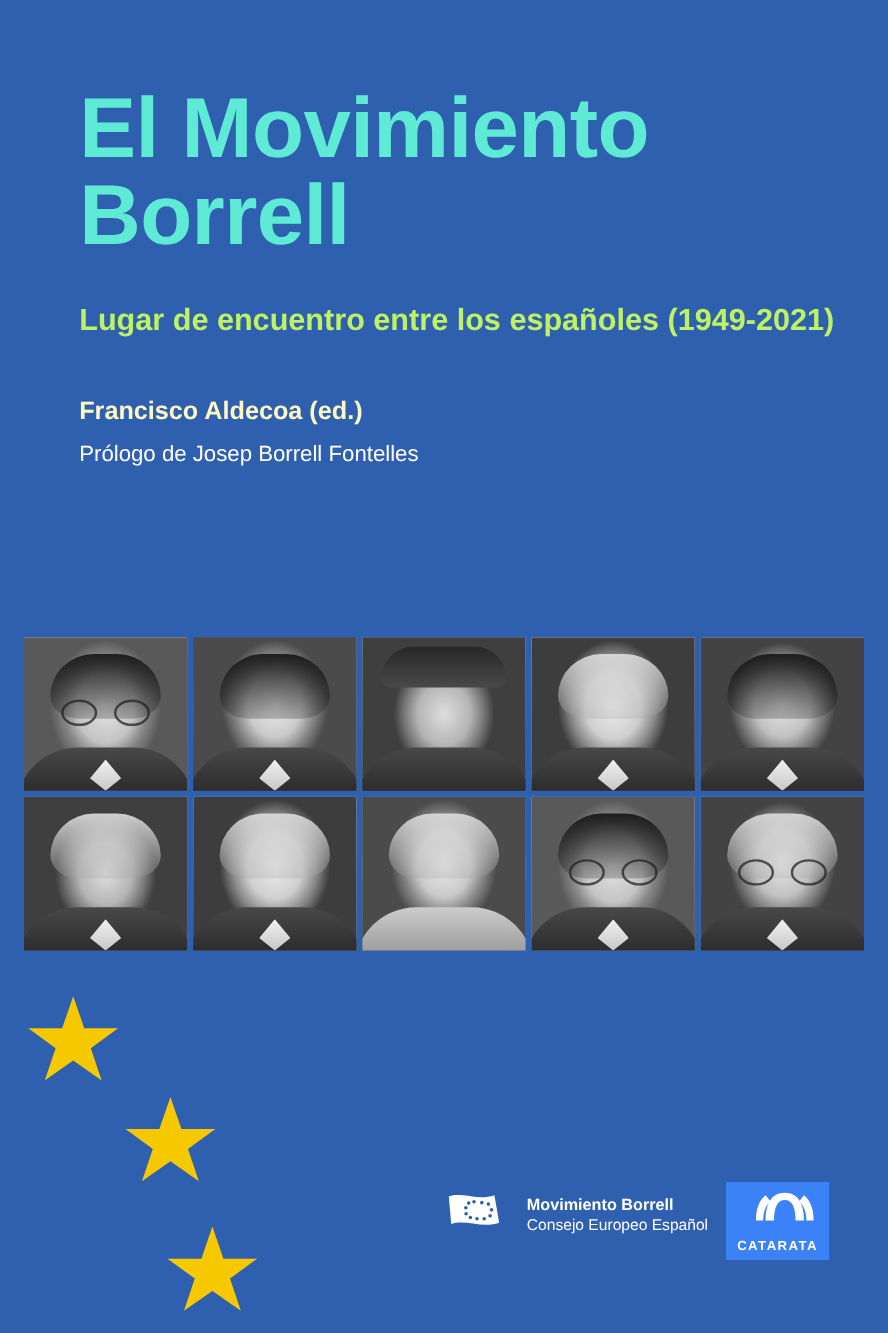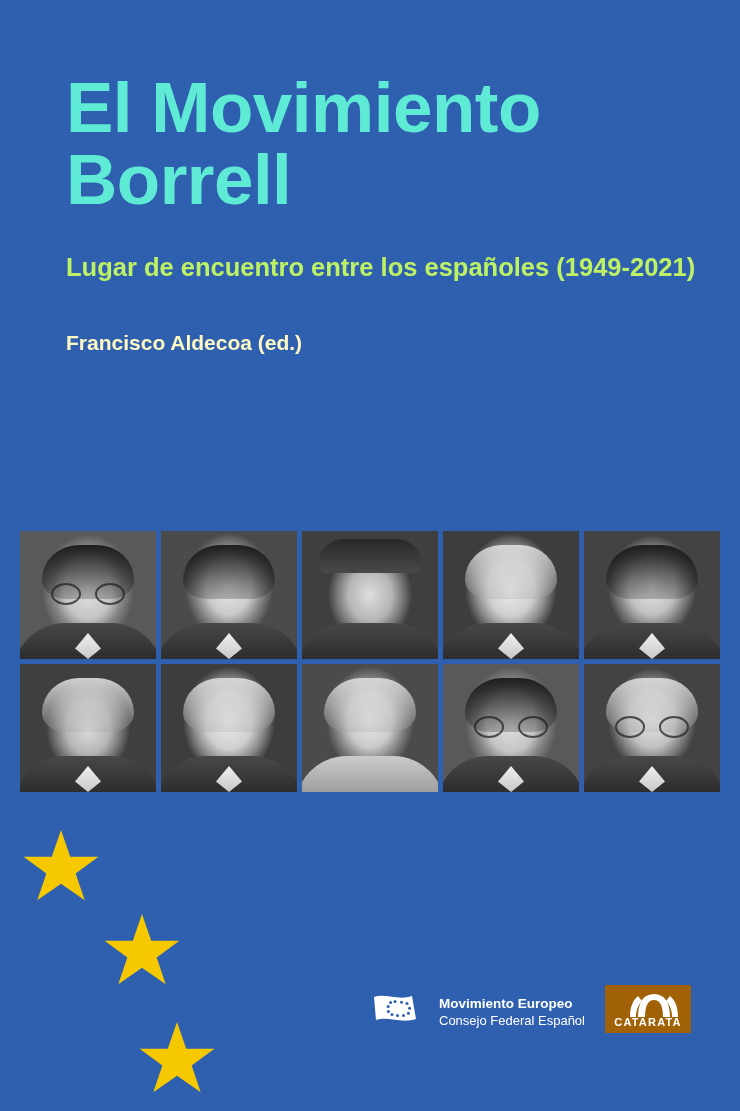--- a/index.html
+++ b/index.html
@@ -202,22 +202,22 @@
   .logo-me-text .l2 {
     font-size: 13px;
     font-weight: normal;
     white-space: nowrap;
   }
   .logo-catarata {
     position: absolute;
     left: 605px;
     top: 985px;
     width: 86px;
-    height: 48px;
-    background: #a16207;
+    height: 65px;
+    background: #3b82f6;
     color: #ffffff;
   }
   .logo-catarata .mark {
     position: absolute;
     left: 0; right: 0;
     top: 5px;
     height: 28px;
   }
   .logo-catarata .name {
     position: absolute;
@@ -232,20 +232,21 @@
 </head>
 <body>
 
 <div class="cover">
 
   <div class="title-block">
     <div class="title-line">El Movimiento</div>
     <div class="title-line">Borrell</div>
     <div class="subtitle">Lugar de encuentro entre los españoles (1949-2021)</div>
     <div class="editor">Francisco Aldecoa (ed.)</div>
+    <div class="prologue">Prólogo de Josep Borrell Fontelles</div>
   </div>
 
   <div class="portrait-grid">
 
     <div class="portrait">
       <div class="face p-bg-a"></div>
       <div class="p-hair dark"></div>
       <div class="p-glasses"></div>
       <div class="p-shoulders"></div>
       <div class="p-collar"></div>
@@ -345,22 +346,22 @@
           <circle cx="31.5" cy="22.6" r="1.5"></circle>
           <circle cx="25.5" cy="22.6" r="1.5"></circle>
           <circle cx="20" cy="21.6" r="1.5"></circle>
           <circle cx="16.4" cy="18.4" r="1.5"></circle>
           <circle cx="16.2" cy="13.4" r="1.5"></circle>
           <circle cx="18.6" cy="9.6" r="1.5"></circle>
         </g>
       </svg>
     </div>
     <div class="logo-me-text">
-      <div class="l1">Movimiento Europeo</div>
-      <div class="l2">Consejo Federal Español</div>
+      <div class="l1">Movimiento Borrell</div>
+      <div class="l2">Consejo Europeo Español</div>
     </div>
   </div>
 
   <div class="logo-catarata">
     <div class="mark">
       <svg width="86" height="28" viewBox="0 0 86 28">
         <path d="M33,27 C33,13 38,4 49,4 C60,4 65,13 65,27 L58,27 C58,16 55,10 49,10 C43,10 40,16 40,27 Z" fill="#ffffff"></path>
         <path d="M25,27 C25,17 28,10 33,6 L37,11 C33,15 31,20 31,27 Z" fill="#ffffff"></path>
         <path d="M67,27 C67,20 65,15 61,11 L65,6 C70,10 73,17 73,27 Z" fill="#ffffff"></path>
       </svg>

